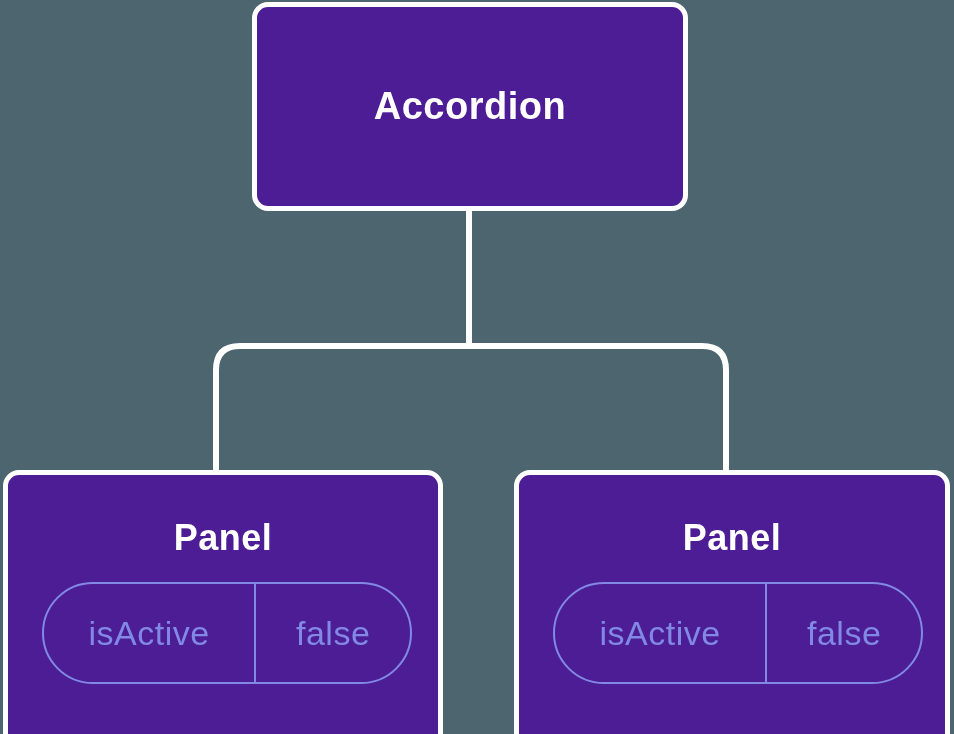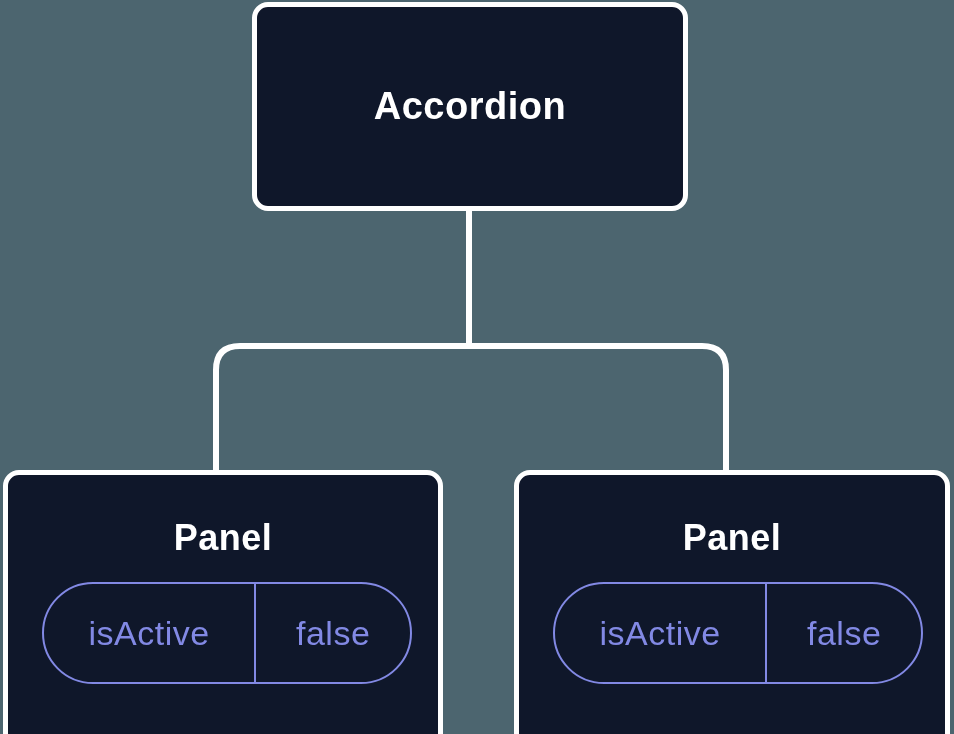--- a/index.html
+++ b/index.html
@@ -22,21 +22,21 @@
     position: absolute;
     left: 0;
     top: 0;
     width: 954px;
     height: 734px;
     pointer-events: none;
   }
   .node {
     position: absolute;
     box-sizing: border-box;
-    background: #0f172a;
+    background: #4c1d95;
     border: 5px solid #ffffff;
     border-radius: 16px;
   }
   .node-root {
     left: 252px;
     top: 2px;
     width: 436px;
     height: 209px;
     display: flex;
     align-items: center;

